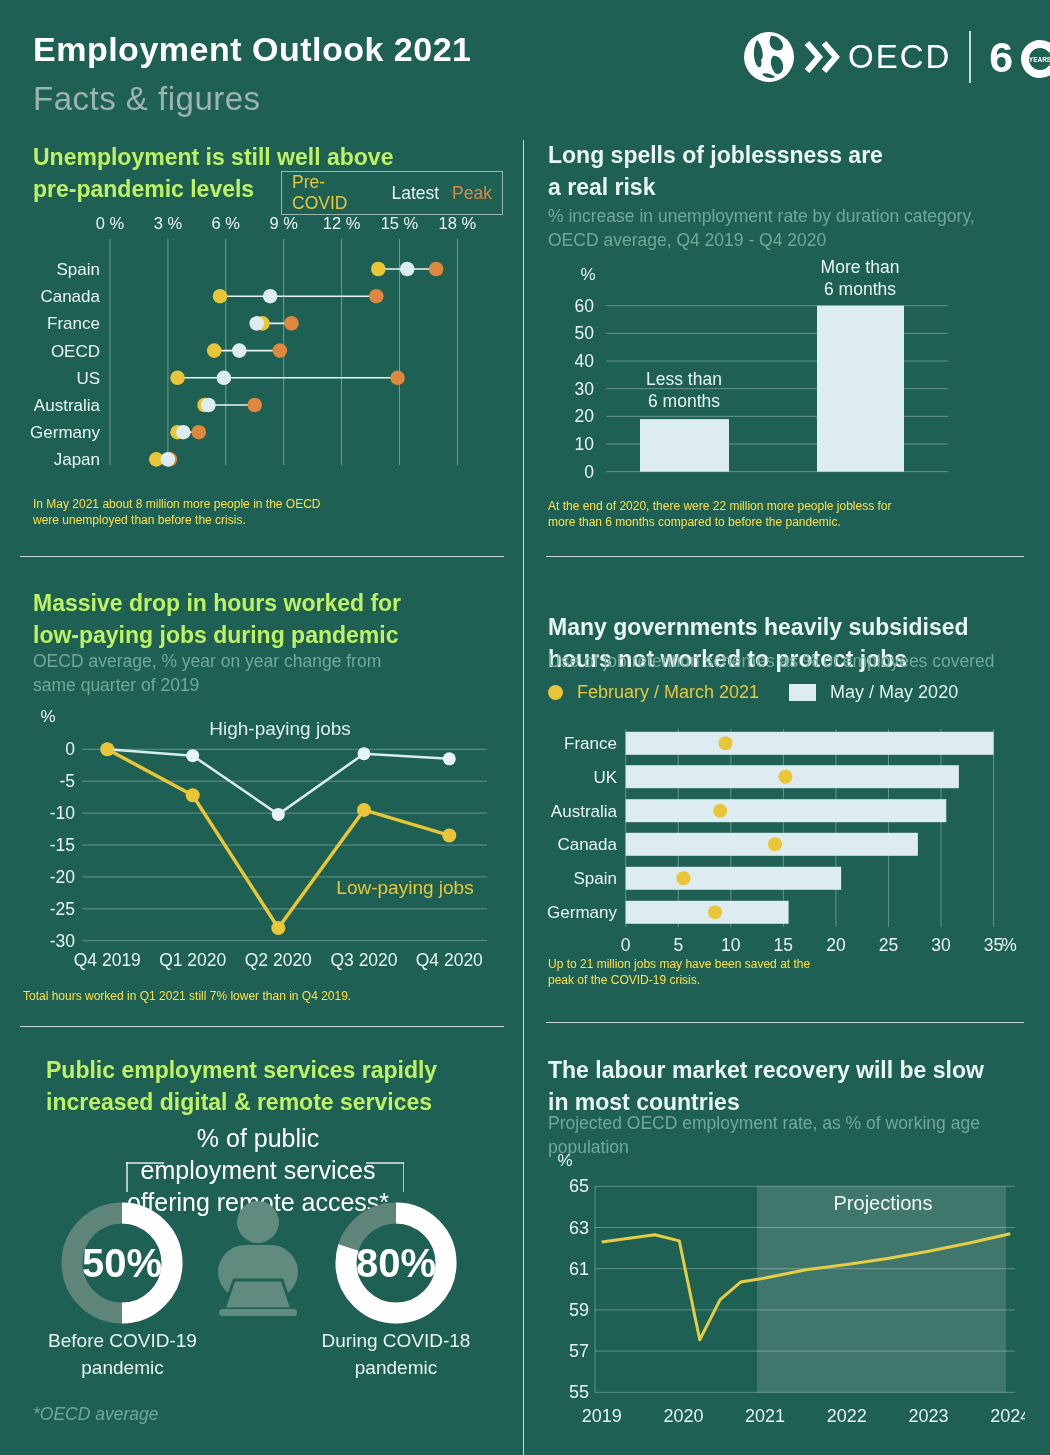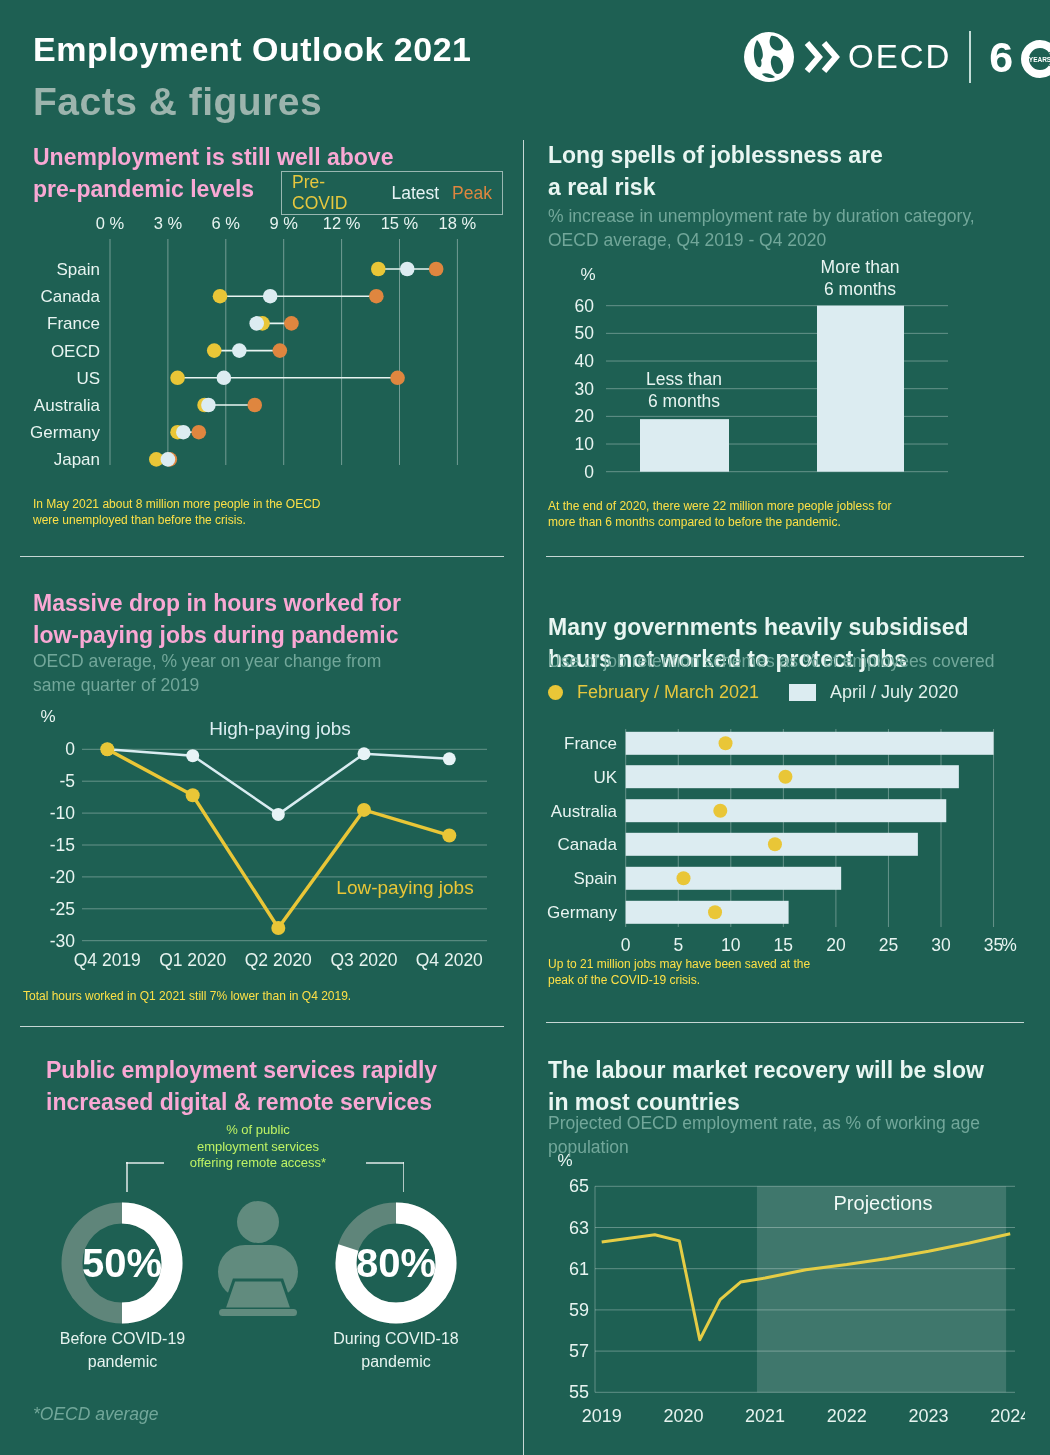--- a/index.html
+++ b/index.html
@@ -1,35 +1,35 @@
 <!DOCTYPE html>
 <html><head>
 <meta charset="utf-8">
 <style>
   html,body{margin:0;padding:0;background:#16483f;}
   #page{position:relative;width:1050px;height:1455px;background:#1e6053;overflow:hidden;
         font-family:"Liberation Sans",sans-serif;-webkit-font-smoothing:antialiased;}
   .abs{position:absolute;}
   .h1{font-size:34px;font-weight:bold;color:#ffffff;letter-spacing:.5px;}
-  .h2{font-size:39px;font-weight:bold;color:#9cb4ad;letter-spacing:.5px;}
-  .sec-title{font-size:23px;font-weight:bold;line-height:1.38;color:#f9a8d4;white-space:pre-line;}
+  .h2{font-size:33px;font-weight:normal;color:#9cb4ad;letter-spacing:.5px;}
+  .sec-title{font-size:23px;font-weight:bold;line-height:1.38;color:#bef264;white-space:pre-line;}
   .sec-title.mint{color:#e9f6f2;}
   .sec-sub{font-size:17.5px;line-height:1.36;color:#72a79a;white-space:pre-line;}
   .caption{font-size:12px;line-height:1.35;color:#fde047;white-space:pre-line;}
   .divider{background:rgba(255,255,255,0.75);}
   .legend-box{display:flex;align-items:center;justify-content:center;gap:13px;
               border:1px solid rgba(255,255,255,0.55);font-size:17.5px;padding:0 10px;}
   .lg-pre{color:#e6c73e;} .lg-latest{color:#e5f2f4;} .lg-peak{color:#df863f;}
   .ret-legend{display:flex;align-items:center;justify-content:flex-start;gap:14px;font-size:18px;}
   .ret-dot{width:15px;height:15px;border-radius:50%;background:#e9c637;display:inline-block;}
   .ret-swatch{width:27px;height:17px;background:#dcecf1;display:inline-block;}
   .ret-l1{color:#e6c73e;margin-right:16px;} .ret-l2{color:#e2f1ed;}
-  .annotation{font-size:13px;line-height:1.28;color:#bef264;text-align:center;white-space:pre-line;}
+  .annotation{font-size:25px;line-height:1.28;color:#ffffff;text-align:center;white-space:pre-line;}
   .bracket{background:rgba(255,255,255,0.65);}
-  .donut-cap{font-size:16px;line-height:1.42;color:#e6f3ef;text-align:center;white-space:pre-line;}
+  .donut-cap{font-size:19px;line-height:1.42;color:#e6f3ef;text-align:center;white-space:pre-line;}
   .footnote{font-size:17.5px;color:#72a79a;font-style:italic;}
   svg text{font-family:"Liberation Sans",sans-serif;}
   .logo{display:flex;align-items:center;gap:8px;}
   .logo-word{color:#fff;font-size:33px;letter-spacing:2px;}
   .logo-div{width:2px;height:52px;background:rgba(225,243,238,0.85);margin:0 10px;}
   .logo-six{color:#fff;font-size:43px;font-weight:bold;}
 </style>
 </head>
 <body>
 
@@ -205,21 +205,21 @@
     </svg>
   <div class="abs caption" style="left:23px;top:988px;">Total hours worked in Q1 2021 still 7% lower than in Q4 2019.</div>
 
   <div class="abs sec-title mint" style="left:548px;top:588px;margin-top:24px;">Many governments heavily subsidised
 hours not worked to protect jobs</div>
   <div class="abs sec-sub" style="left:548px;top:650px;">Use of job retention schemes as % of employees covered</div>
   <div class="abs ret-legend" style="left:548px;top:682px;width:480px;">
     <span class="ret-dot"></span>
     <span class="ret-l1">February / March 2021</span>
     <span class="ret-swatch"></span>
-    <span class="ret-l2">April / July 2020</span>
+    <span class="ret-l2">May / May 2020</span>
   </div>
   <svg id="svg-retention" class="abs" style="left:545px;top:715px;" width="480" height="245">
       <line x1="80.7" y1="14" x2="80.7" y2="212" stroke="rgba(255,255,255,0.32)" stroke-width="1"></line>
       <text x="80.7" y="236" font-size="17.5" fill="#e8f4f1" text-anchor="middle" font-weight="normal">0</text>
       <line x1="133.25" y1="14" x2="133.25" y2="212" stroke="rgba(255,255,255,0.32)" stroke-width="1"></line>
       <text x="133.25" y="236" font-size="17.5" fill="#e8f4f1" text-anchor="middle" font-weight="normal">5</text>
       <line x1="185.8" y1="14" x2="185.8" y2="212" stroke="rgba(255,255,255,0.32)" stroke-width="1"></line>
       <text x="185.8" y="236" font-size="17.5" fill="#e8f4f1" text-anchor="middle" font-weight="normal">10</text>
       <line x1="238.35000000000002" y1="14" x2="238.35000000000002" y2="212" stroke="rgba(255,255,255,0.32)" stroke-width="1"></line>
       <text x="238.35000000000002" y="236" font-size="17.5" fill="#e8f4f1" text-anchor="middle" font-weight="normal">15</text>

